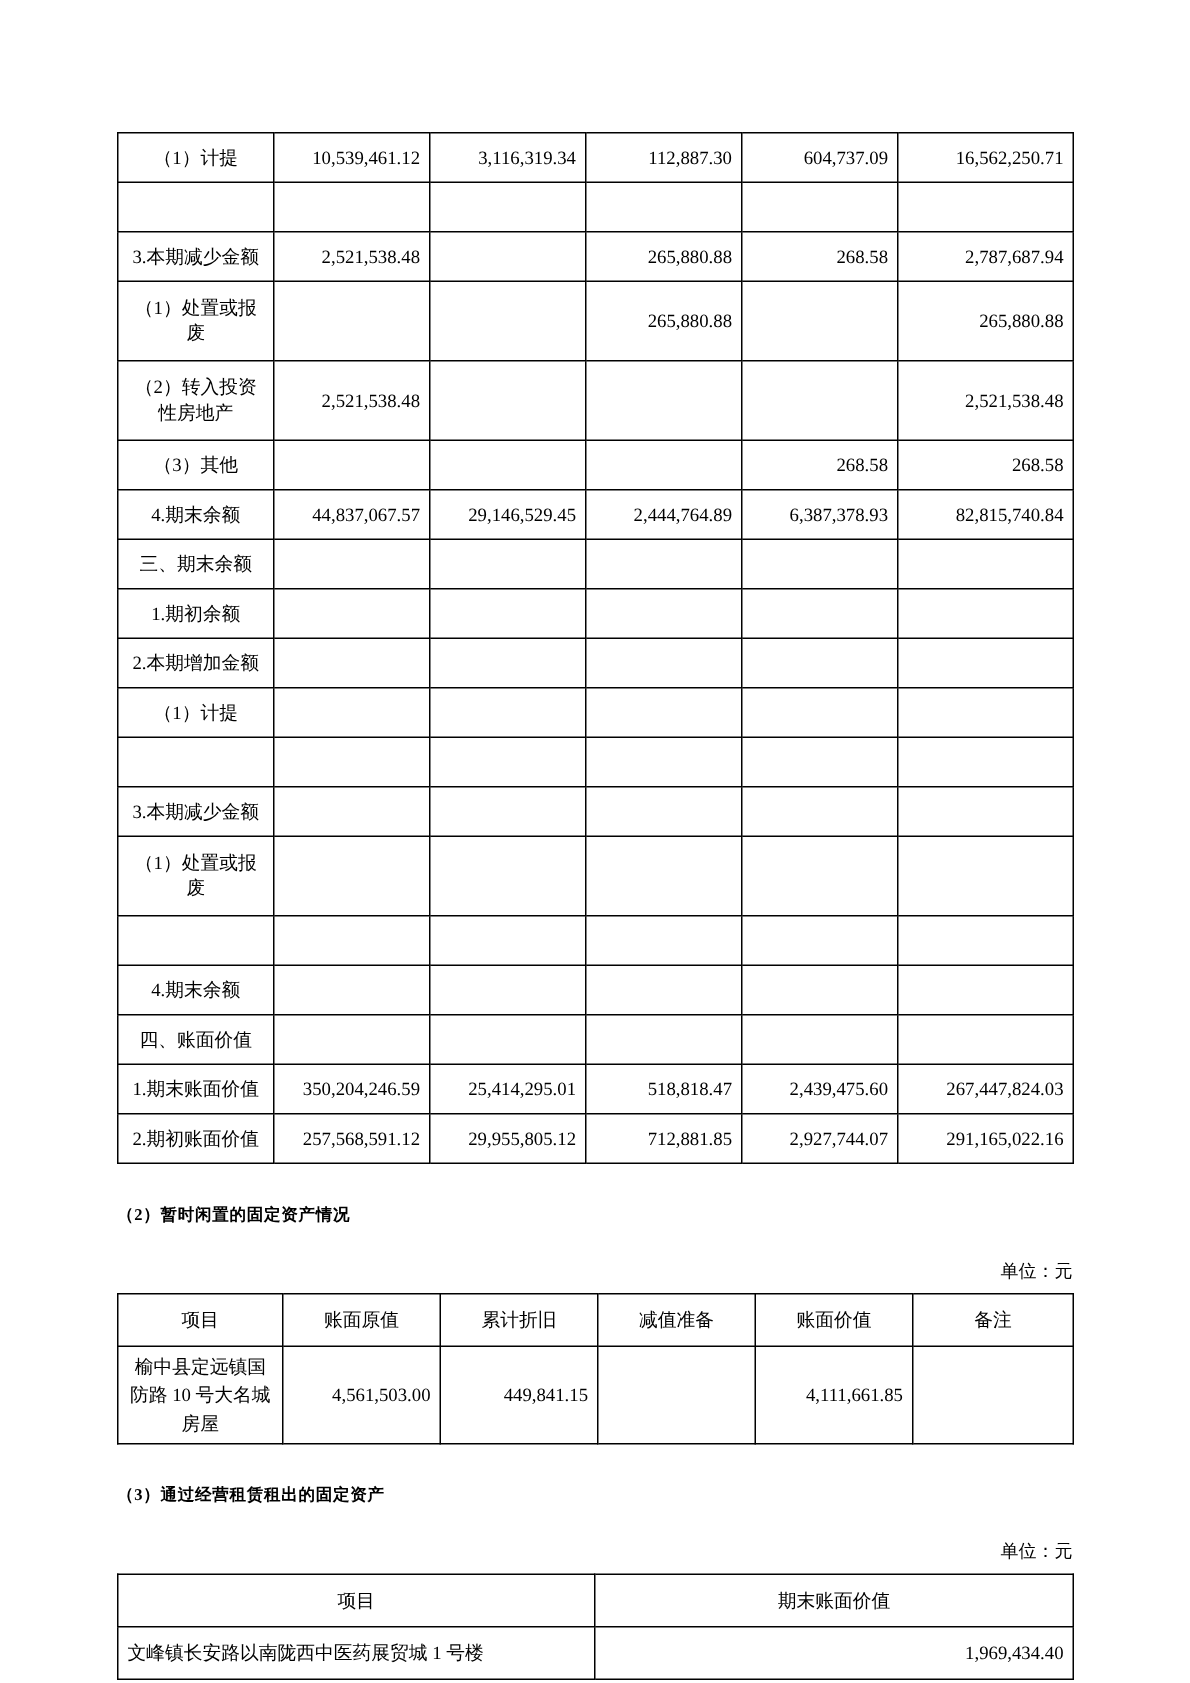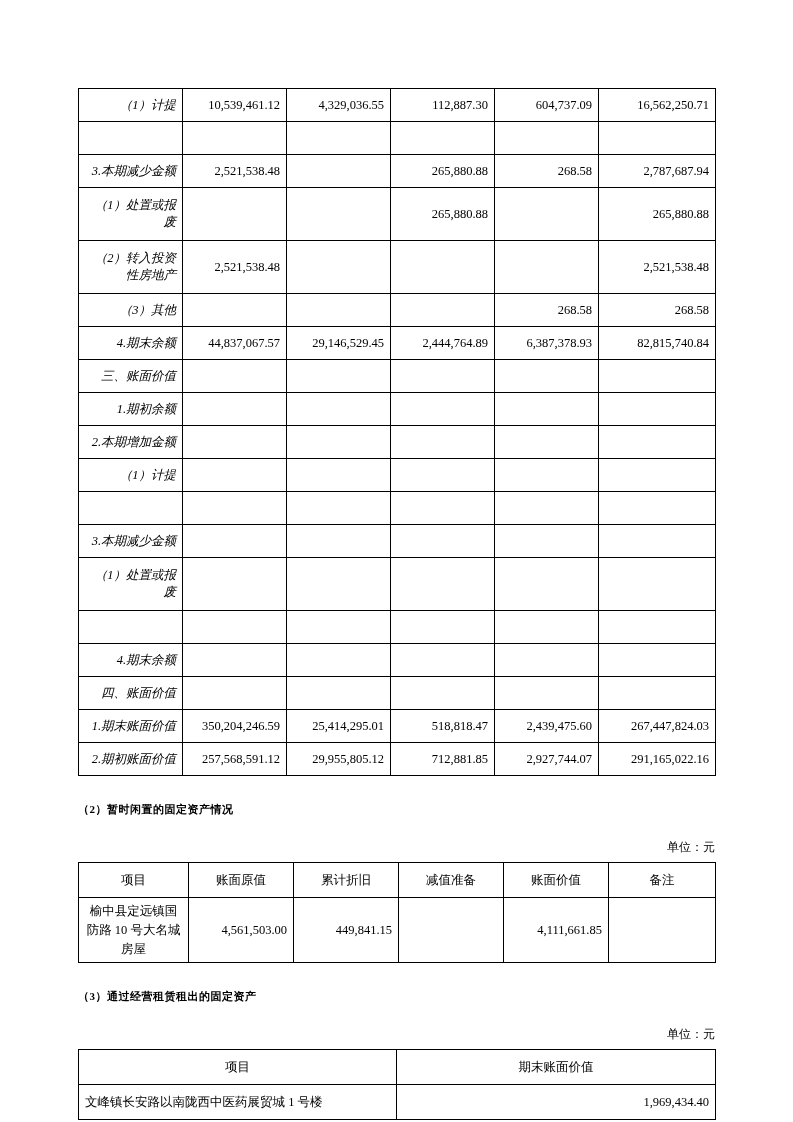--- a/index.html
+++ b/index.html
@@ -30,23 +30,22 @@
   table.fa-table td {
     border: 1px solid #000000;
     font-size: 12.5px;
     line-height: 1.35;
     height: 28px;
     padding: 2px 6px;
     vertical-align: middle;
     font-family: "Liberation Serif", "DejaVu Serif", serif;
   }
   td.label {
-    text-align: right;
+    text-align: center;
     white-space: normal;
-    font-style: italic;
   }
   td.num {
     text-align: right;
     font-family: "Liberation Serif", "DejaVu Serif", serif;
   }
 
   .section-title {
     font-size: 11px;
     font-weight: bold;
     margin: 26px 0 0 0;
@@ -111,21 +110,21 @@
       <col style="width:104px">
       <col style="width:104px">
       <col style="width:104px">
       <col style="width:117px">
     </colgroup>
     <tbody>
 
       <tr>
         <td class="label">（1）计提</td>
         <td class="num">10,539,461.12</td>
-        <td class="num">4,329,036.55</td>
+        <td class="num">3,116,319.34</td>
         <td class="num">112,887.30</td>
         <td class="num">604,737.09</td>
         <td class="num">16,562,250.71</td>
       </tr>
 
       <tr>
         <td class="label"></td>
         <td class="num"></td>
         <td class="num"></td>
         <td class="num"></td>
@@ -172,21 +171,21 @@
       <tr>
         <td class="label">4.期末余额</td>
         <td class="num">44,837,067.57</td>
         <td class="num">29,146,529.45</td>
         <td class="num">2,444,764.89</td>
         <td class="num">6,387,378.93</td>
         <td class="num">82,815,740.84</td>
       </tr>
 
       <tr>
-        <td class="label">三、账面价值</td>
+        <td class="label">三、期末余额</td>
         <td class="num"></td>
         <td class="num"></td>
         <td class="num"></td>
         <td class="num"></td>
         <td class="num"></td>
       </tr>
 
       <tr>
         <td class="label">1.期初余额</td>
         <td class="num"></td>

